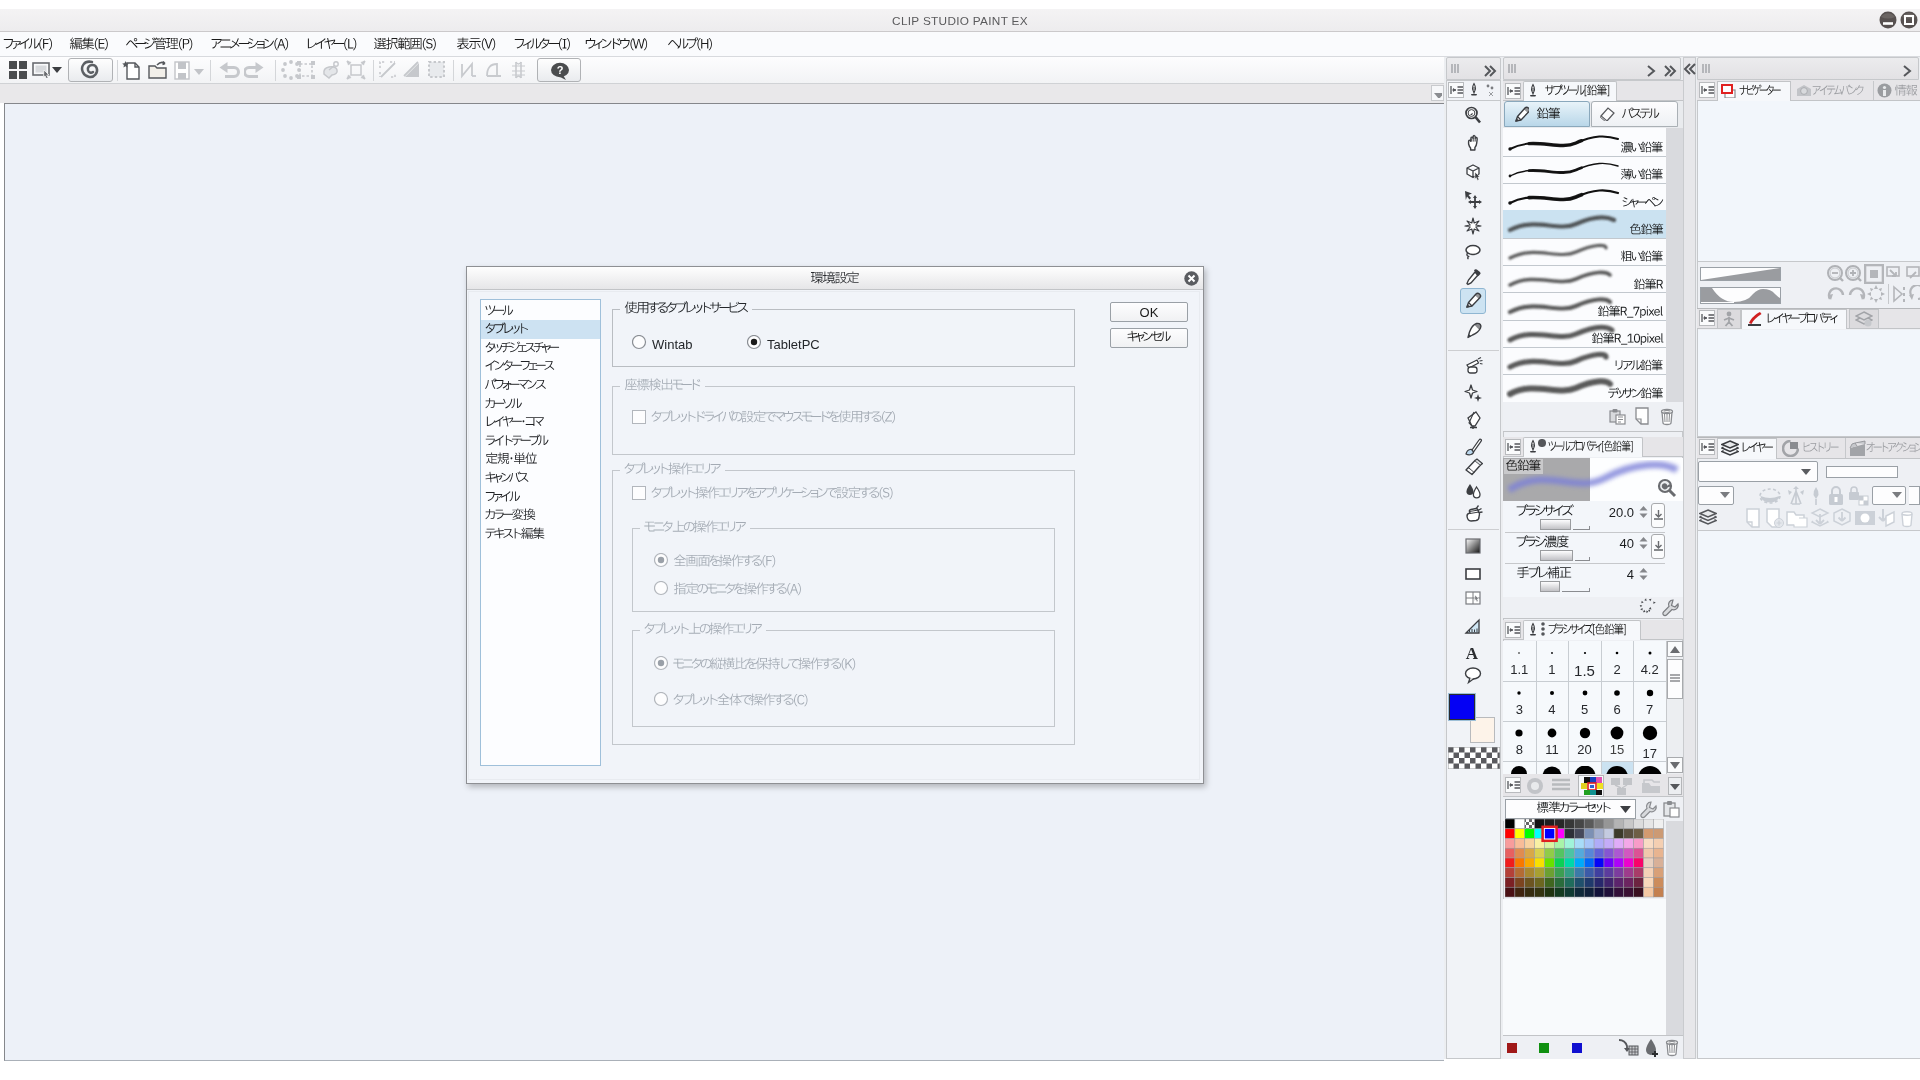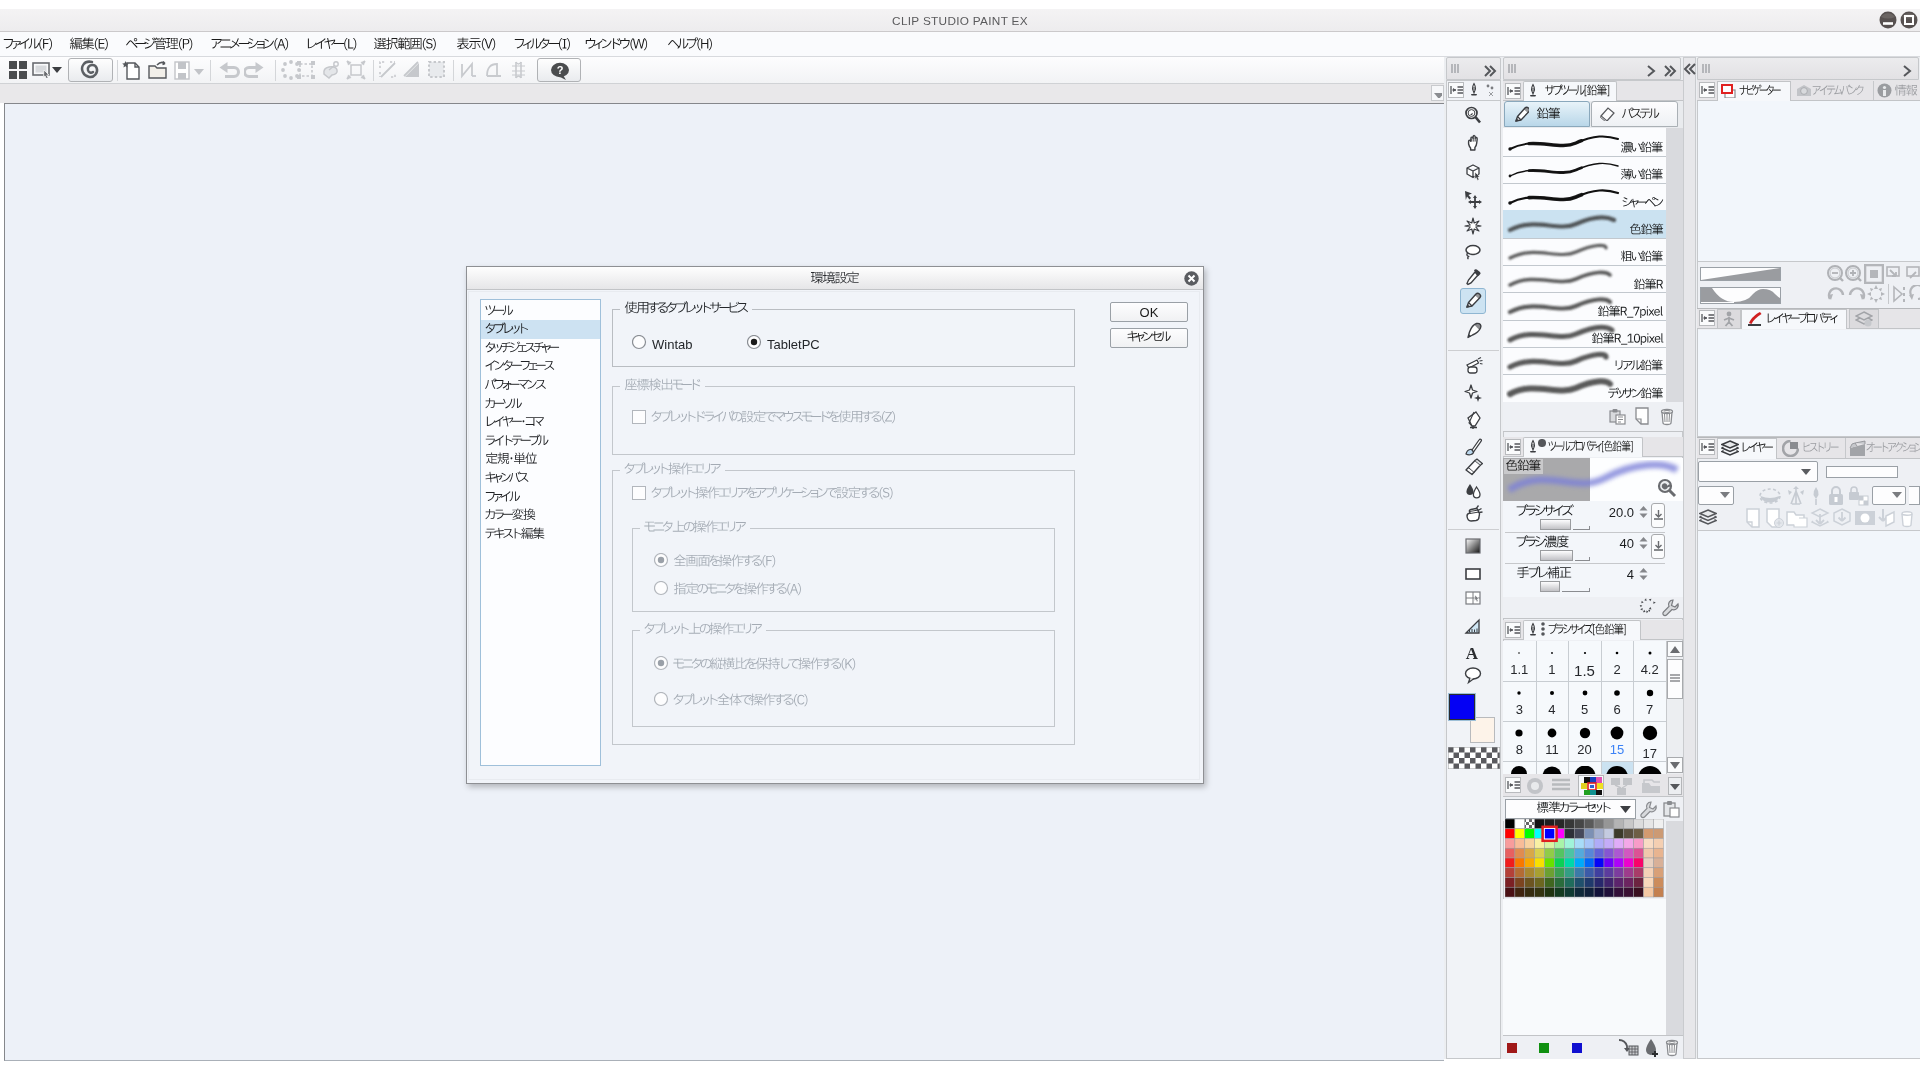--- a/index.html
+++ b/index.html
@@ -981,21 +981,21 @@
       <circle cx="9" cy="9" r="4.4" fill="#000"></circle>
     </svg></div>
 <div class="a" style="left:1531.9px;top:742.0px;width:40px;text-align:center;font-size:13px;color:#26282c">11</div>
 <div class="a" style="left:1575.5px;top:724.0px;line-height:0"><svg width="18" height="18">
       <circle cx="9" cy="9" r="5.2" fill="#000"></circle>
     </svg></div>
 <div class="a" style="left:1564.5px;top:742.0px;width:40px;text-align:center;font-size:13px;color:#26282c">20</div>
 <div class="a" style="left:1608.1px;top:724.0px;line-height:0"><svg width="18" height="18">
       <circle cx="9" cy="9" r="6.4" fill="#000"></circle>
     </svg></div>
-<div class="a" style="left:1597.1px;top:742.0px;width:40px;text-align:center;font-size:13px;color:#3b82f6">15</div>
+<div class="a" style="left:1597.1px;top:742.0px;width:40px;text-align:center;font-size:13px;color:#404040">15</div>
 <div class="a" style="left:1640.7px;top:724.0px;line-height:0"><svg width="18" height="18">
       <circle cx="9" cy="9" r="7.2" fill="#000"></circle>
     </svg></div>
 <div class="a" style="left:1629.7px;top:746px;width:40px;text-align:center;font-size:13px;color:#26282c">17</div>
 <div class="bx" style="left:1535.6px;top:641px;width:1px;height:133px;background:#c8cdd2"></div>
 <div class="bx" style="left:1568.2px;top:641px;width:1px;height:133px;background:#c8cdd2"></div>
 <div class="bx" style="left:1600.8px;top:641px;width:1px;height:133px;background:#c8cdd2"></div>
 <div class="bx" style="left:1633.4px;top:641px;width:1px;height:133px;background:#c8cdd2"></div>
 <div class="bx" style="left:1503px;top:681.0px;width:163px;height:1px;background:#c8cdd2"></div>
 <div class="bx" style="left:1503px;top:721.0px;width:163px;height:1px;background:#c8cdd2"></div>

